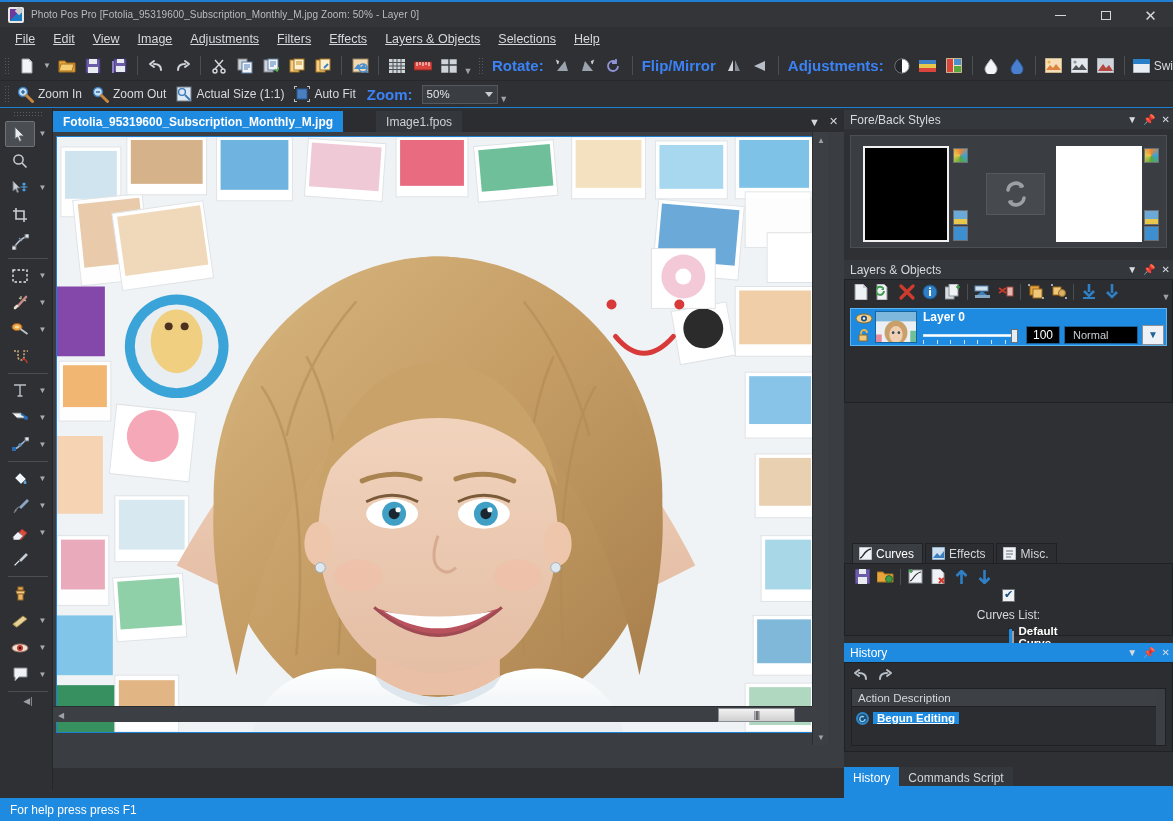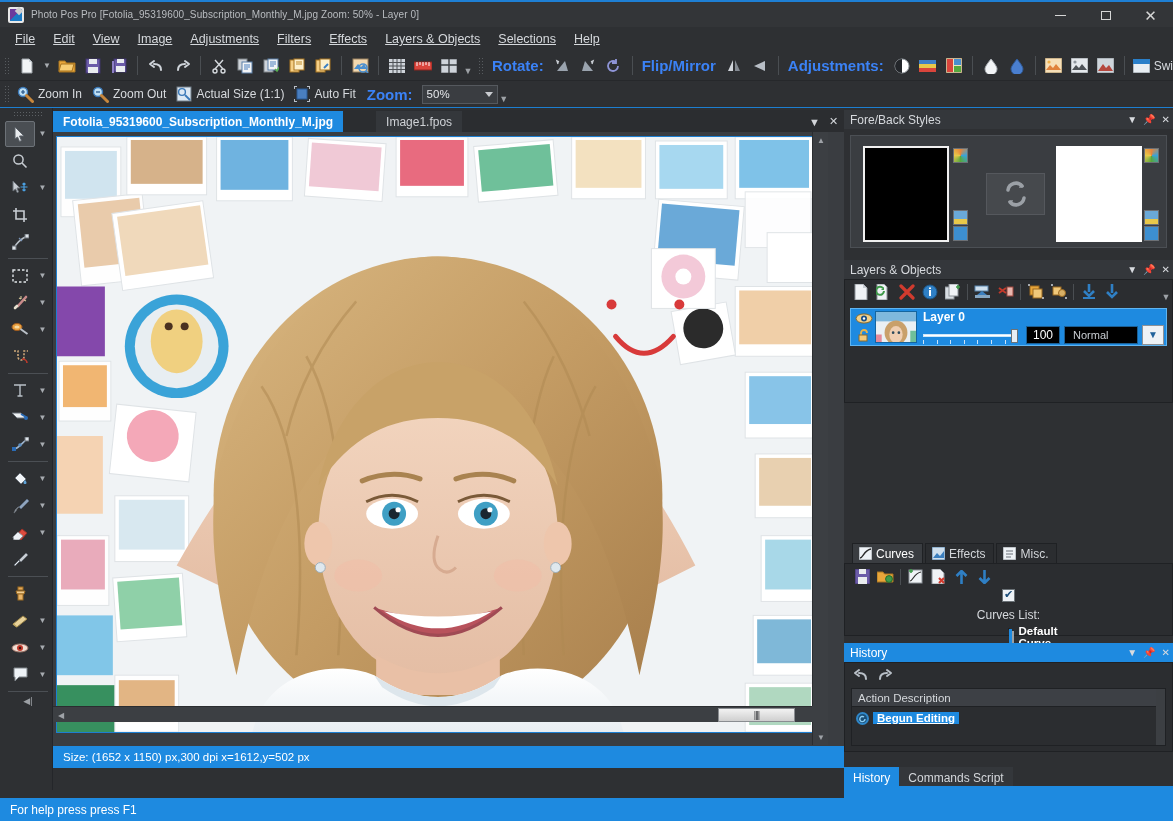--- a/index.html
+++ b/index.html
@@ -895,23 +895,20 @@
       </div>
 
       <div class="hscroll">
         <div class="arrow" style="left:0;">◀</div>
         <div class="hthumb">||||</div>
         <div class="arrow" style="right:0;">▶</div>
       </div>
       <div class="corner-box"></div>
     </div>
 
-    <div class="canvas-status">
-      <span>Size: (1652 x 1150) px,300 dpi   x=1612,y=502 px</span>
-    </div>
   </div>
 
   <div class="dock">
 
     <div class="panel-title" style="position:absolute; left:0; top:0; width:329px;">
       <span>Fore/Back Styles</span>
       <span class="ctl">
         <span>▼</span>
         <span>📌</span>
         <span>✕</span>

